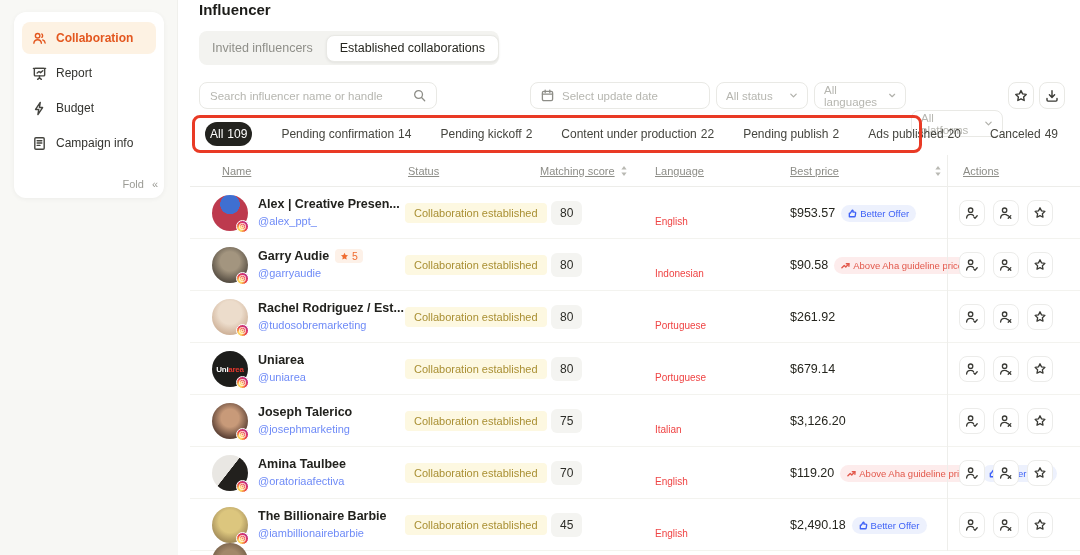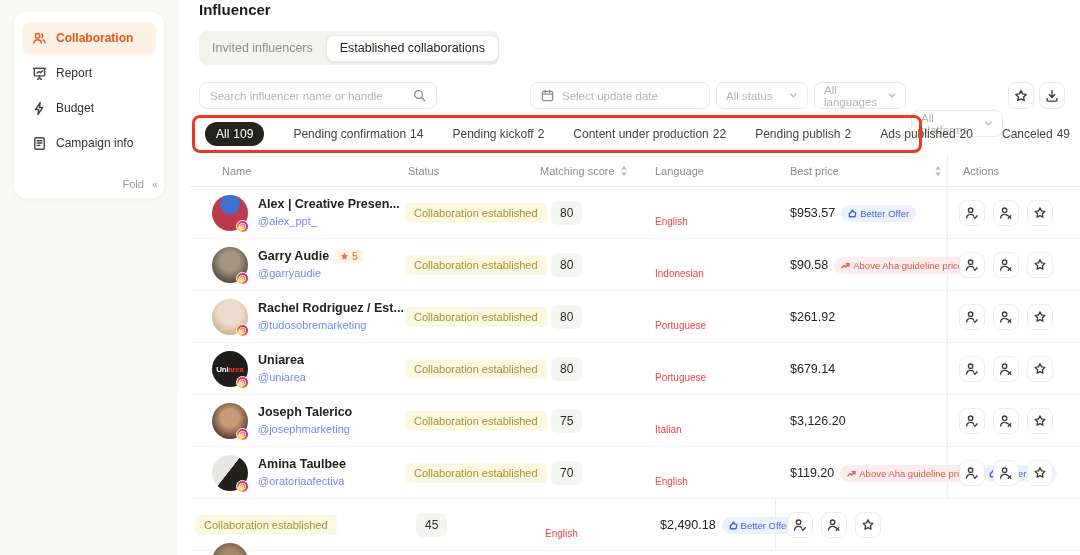--- a/index.html
+++ b/index.html
@@ -33,27 +33,27 @@
   .sel1 { left:538px; } .sel2 { left:636px;justify-content:space-between; } .sel3 { left:733px;margin-top:28px; }
   .icon-btn { width:26px; padding:0; justify-content:center; cursor:pointer; }
   .btn-star { left:830px; } .btn-down { left:861px; }
   .toolbar-item svg { width:13px; height:13px; stroke:#8d8d87; fill:none; stroke-width:1.4; stroke-linecap:round; stroke-linejoin:round; }
   .icon-btn svg { width:14px; height:14px; stroke:#3a3a35; }
   .chev { width:9px !important; height:9px !important; stroke:#b1b1ab !important; }
 
   
   .pills { position:absolute; left:27px; top:121px; height:26px; display:flex; align-items:center; gap:29px; }
   .pill { font-size:12px; color:#45453f; white-space:nowrap; cursor:pointer; display:flex; gap:4px; }
-  .pill.active { background:#23231f; color:#fff; border-radius:13px; padding:5px 11px; font-weight:500; }
+  .pill.active { background:#23231f; color:#fff; border-radius:13px; padding:5px 5px; font-weight:500; }
   .annotation-box { position:absolute; left:14px; top:115px; width:730px; height:38px; border:3px solid #e93a25; border-radius:8px; pointer-events:none; z-index:6; }
 
   
   .table { position:absolute; left:12px; top:155px; width:890px; }
   .thead, .trow { display:grid; grid-template-columns:210px 135px 110px 130px 172px 133px; align-items:center; }
-  .thead { height:32px; border-bottom:1px solid #ededea; font-size:11px; color:#8d8d87; }
+  .thead { height:32px; border-bottom:1px solid #ededea; font-size:11px; color:#8d8d87;text-decoration:underline; }
   .th { display:flex; align-items:center; gap:5px; }
   .th-name { padding-left:32px; } .th-status { padding-left:8px; } .th-score { padding-left:5px; }
   .th-lang { padding-left:10px; } .th-price { padding-left:15px; justify-content:space-between; padding-right:5px; }
   .th-actions { padding-left:15px; height:32px; border-left:1px solid #eeeeeb; }
   .sort svg { width:8px; height:12px; display:block; }
 
   .trow { height:52px; border-bottom:1px solid #f3f3ef; }
   .name-cell { display:flex; align-items:center; gap:10px; padding-left:22px; }
   .avatar { width:36px; height:36px; border-radius:50%; position:relative; flex:0 0 auto; }
   .ig-badge { position:absolute; right:-1px; bottom:-2px; width:13px; height:13px; border-radius:50%;
@@ -547,20 +547,36 @@
           </div>
         <div class="act-btn">
             <svg viewBox="0 0 14 14">
               <path d="M7 1.8l1.5 3.1 3.4.5-2.5 2.4.6 3.4L7 9.6l-3 1.6.6-3.4-2.5-2.4 3.4-.5z"></path>
             </svg>
           </div>
       </div>
     </div>
 
     <div class="trow">
+      <div class="name-cell">
+        <div class="avatar av7">
+          <span class="ig-badge">
+              <svg viewBox="0 0 10 10">
+                <rect x="1" y="1" width="8" height="8" rx="2.2"></rect>
+                <circle cx="5" cy="5" r="1.8"></circle>
+              </svg>
+            </span>
+        </div>
+        <div>
+          <div class="nline">
+              <span class="nname">The Billionaire Barbie</span>
+            </div>
+          <a class="handle">@iambillionairebarbie</a>
+        </div>
+      </div>
       <div><span class="status-pill">Collaboration established</span></div>
       <div><span class="score-box">45</span></div>
       <div class="lang-cell">English</div>
       <div class="price-cell">
         <span class="price">$2,490.18</span>
         <span class="badge blue">
           <svg viewBox="0 0 10 10">
               <path d="M1.5 4.6v4M1.5 4.6h1.1l1.9-3c.3-.5 1.1-.3 1.1.3v1.6h2c.6 0 1 .5.9 1.1l-.5 3.2c-.1.5-.5.8-1 .8H1.5"></path>
             </svg>
           <span>Better Offer</span>

